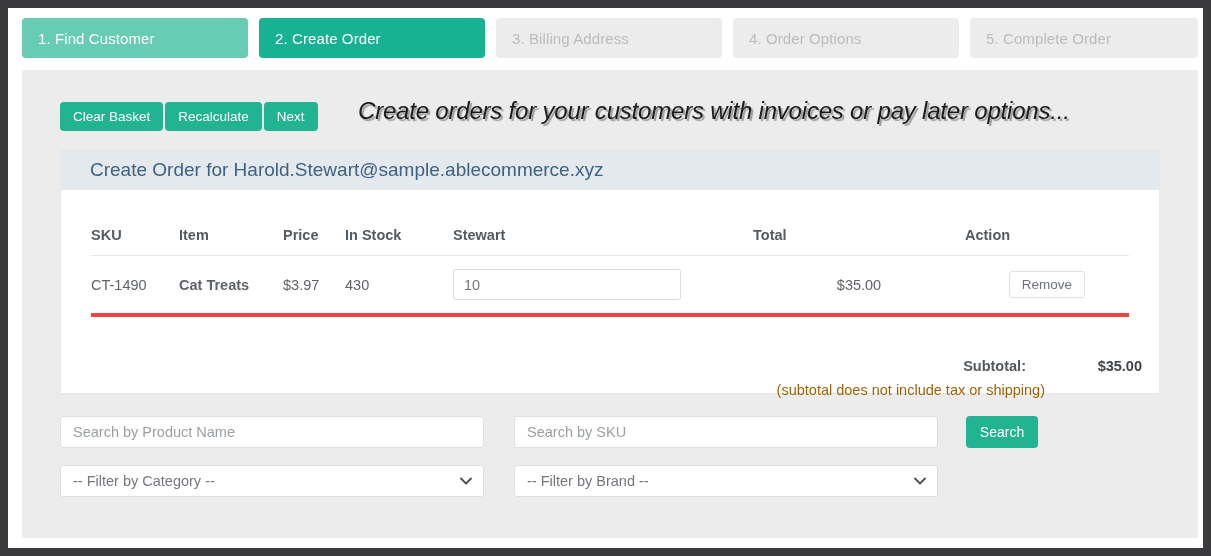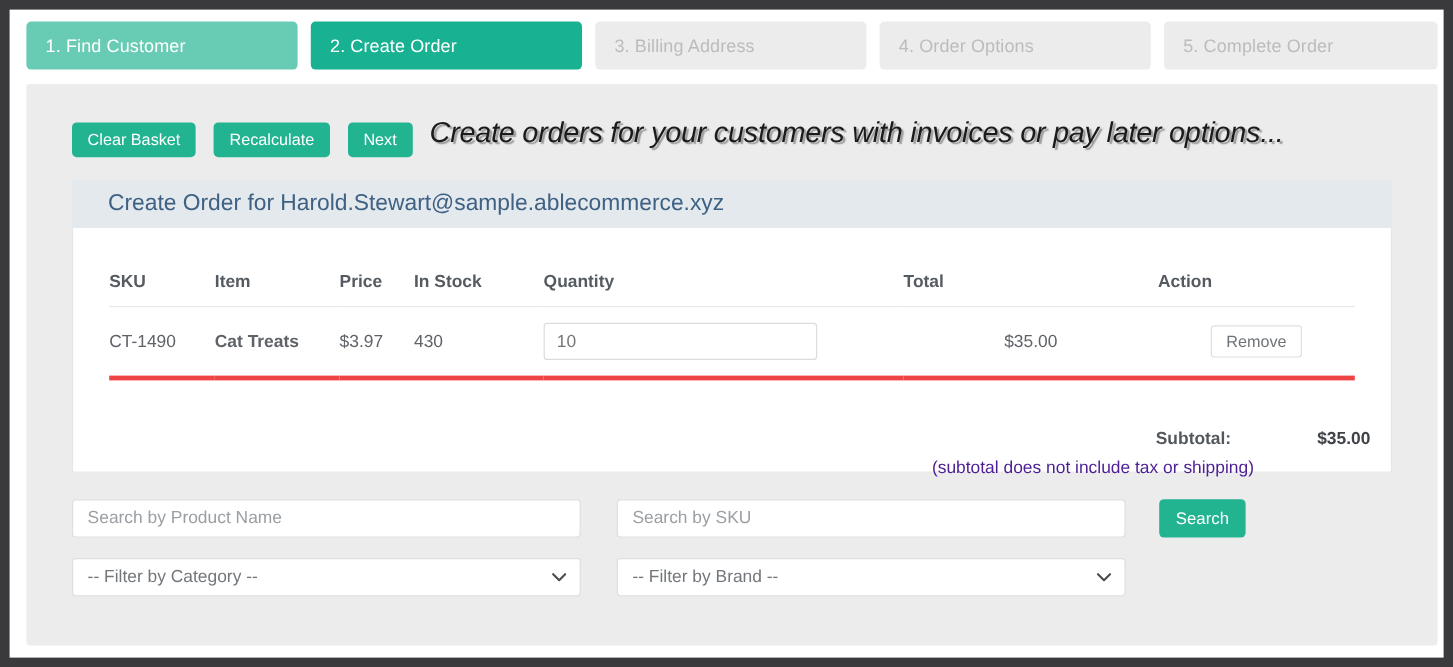--- a/index.html
+++ b/index.html
@@ -52,21 +52,21 @@
     width: 1176px; height: 468px;
     background: #ececec;
     border-radius: 3px;
   }
 
   
   #toolbar {
     position: absolute;
     left: 38px; top: 32px;
     display: flex;
-    gap: 15px;
+    gap: 2px;
     align-items: flex-end;
   }
   .btn-green {
     background: #22b391;
     color: #ffffff;
     border: none;
     border-radius: 4px;
     height: 29px;
     padding: 0 13px;
     font-size: 13.5px;
@@ -191,21 +191,21 @@
     width: 112px;
     text-align: right;
   }
   #subtotal-note {
     position: absolute;
     left: 0; top: 192px;
     width: 1100px;
     padding-right: 116px;
     text-align: right;
     font-size: 14.5px;
-    color: #4c1d95;
+    color: #a16207;
   }
 
   
   .field {
     position: absolute;
     height: 32px;
     border: 1px solid #dfdfdf;
     border-radius: 3px;
     background: #ffffff;
     padding: 0 12px;
@@ -296,21 +296,21 @@
 
     <div id="order-card">
 
       <table class="basket">
         <thead>
           <tr>
             <th class="c-sku">SKU</th>
             <th class="c-item">Item</th>
             <th class="c-price">Price</th>
             <th class="c-stock">In Stock</th>
-            <th class="c-qty">Quantity</th>
+            <th class="c-qty">Stewart</th>
             <th class="c-total">Total</th>
             <th class="c-action">Action</th>
           </tr>
         </thead>
         <tbody>
           <tr>
             <td class="c-sku">CT-1490</td>
             <td class="c-item">Cat Treats</td>
             <td class="c-price">$3.97</td>
             <td class="c-stock">430</td>

